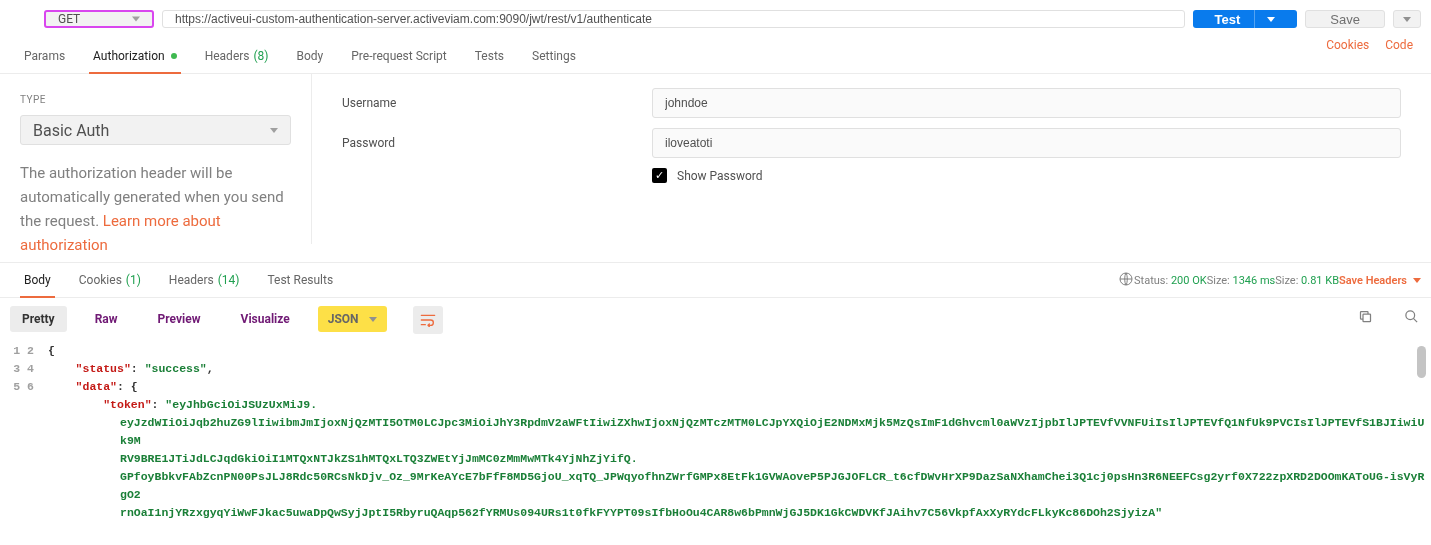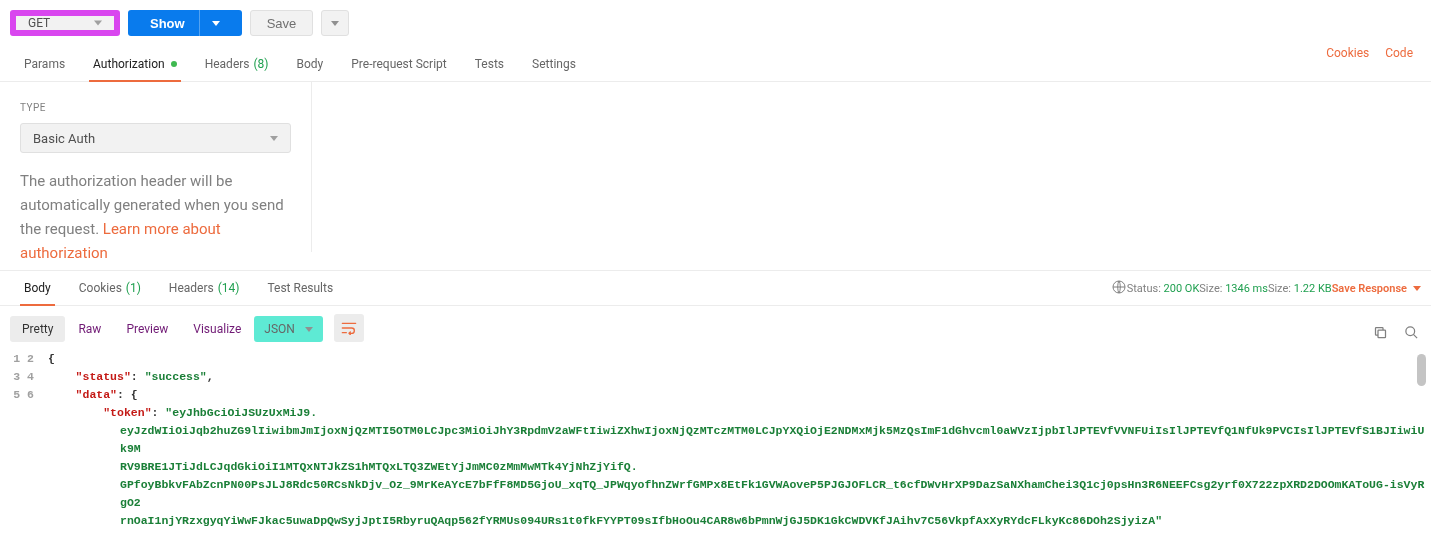--- a/index.html
+++ b/index.html
@@ -16,28 +16,29 @@
 
 .request-bar {
   display: flex;
   padding: 10px;
   gap: 8px;
   align-items: stretch;
 }
 .method-select {
   width: 110px;
   background: #f2f2f2;
-  border: 6px solid #d946ef;
+  border: 2px solid #d946ef;
   border-radius: 3px;
   display: flex;
   align-items: center;
   padding: 0 12px;
   color: #505050;
   font-size: 12px;
   position: relative;
+  margin-left: 34px;
 }
 .method-select::after {
   content: "";
   position: absolute;
   right: 12px;
   top: 50%;
   width: 0; height: 0;
   border-left: 4px solid transparent;
   border-right: 4px solid transparent;
   border-top: 5px solid #a0a0a0;
@@ -75,21 +76,21 @@
   content: "";
   width: 0; height: 0;
   border-left: 4px solid transparent;
   border-right: 4px solid transparent;
   border-top: 5px solid #fff;
 }
 .save-btn {
   background: #f2f2f2;
   border: 1px solid #e0e0e0;
   border-radius: 3px;
-  padding: 0 16px;
+  padding: 0 24px;
   color: #707070;
   font-size: 13px;
   display: flex;
   align-items: center;
   cursor: pointer;
 }
 .save-dd {
   background: #f2f2f2;
   border: 1px solid #e0e0e0;
   border-radius: 3px;
@@ -157,21 +158,21 @@
 }
 .auth-type-select {
   background: #f2f2f2;
   border: 1px solid #e0e0e0;
   border-radius: 3px;
   height: 30px;
   display: flex;
   align-items: center;
   padding: 0 12px;
   color: #505050;
-  font-size: 13px;
+  font-size: 16px;
   position: relative;
   margin-bottom: 16px;
 }
 .auth-type-select::after {
   content: "";
   position: absolute;
   right: 12px;
   width: 0; height: 0;
   border-left: 4px solid transparent;
   border-right: 4px solid transparent;
@@ -256,34 +257,35 @@
   content: "";
   width: 0; height: 0;
   border-left: 4px solid transparent;
   border-right: 4px solid transparent;
   border-top: 5px solid #ed6b3e;
 }
 
 
 .viewbar {
   display: flex;
-  align-items: flex-end;
+  align-items: flex-start;
   padding: 8px 10px;
-  gap: 1px;
+  gap: 16px;
+  font-weight: bold;
 }
 .view-btn {
   padding: 6px 12px;
   color: #701a75;
   border-radius: 3px;
   cursor: pointer;
   font-size: 12px;
 }
 .view-btn.active { background: #ececec; color: #333; }
 .view-select {
-  background: #5eead4;
+  background: #fde047;
   border-radius: 3px;
   padding: 6px 10px;
   color: #666;
   font-size: 12px;
   display: flex;
   align-items: center;
   position: relative;
 }
 .view-select::after {
   content: "";
@@ -345,22 +347,23 @@
   border-radius: 5px;
 }
 </style>
 </head>
 <body>
 
 <div class="request-bar">
   <div class="method-select">
     <span>GET</span>
   </div>
+  <input class="url-input" type="text" value="https://activeui-custom-authentication-server.activeviam.com:9090/jwt/rest/v1/authenticate" style="">
   <button class="send-btn">
-    <span>Show</span>
+    <span>Test</span>
     <span class="chev"></span>
   </button>
   <button class="save-btn">
     <span>Save</span>
   </button>
   <div class="save-dd"></div>
 </div>
 
 <div class="tabs-row">
   <div class="tab">
@@ -392,20 +395,34 @@
 </div>
 
 <div class="auth-area">
   <div class="auth-left">
     <div class="label">TYPE</div>
     <div class="auth-type-select">
       <span>Basic Auth</span>
     </div>
     <div class="helper-text">
       <span>The authorization header will be automatically generated when you send the request. </span><a>Learn more about authorization</a>
+    </div>
+  </div>
+  <div class="auth-right">
+    <div class="field-row">
+      <label>Username</label>
+      <input type="text" value="johndoe" style="">
+    </div>
+    <div class="field-row">
+      <label>Password</label>
+      <input type="text" value="iloveatoti" style="">
+    </div>
+    <div class="checkbox-row">
+      <div class="checkbox">✓</div>
+      <span>Show Password</span>
     </div>
   </div>
 </div>
 
 <div class="resp-tabs-row">
   <div class="tab active">
       <span>Body</span>
     </div>
   <div class="tab">
     <span>Cookies</span>
@@ -421,22 +438,22 @@
 
   <div class="resp-stats">
     <span class="globe-icon">
       <svg viewBox="0 0 24 24" fill="none" stroke-width="1.5">
           <circle cx="12" cy="12" r="9"></circle>
           <path d="M3 12h18M12 3c2.5 3 2.5 15 0 18M12 3c-2.5 3-2.5 15 0 18"></path>
         </svg>
     </span>
     <span><span>Status:</span> <span class="val">200 OK</span></span>
     <span><span>Size:</span> <span class="val">1346 ms</span></span>
-    <span><span>Size:</span> <span class="val">1.22 KB</span></span>
-    <span class="save-resp">Save Response</span>
+    <span><span>Size:</span> <span class="val">0.81 KB</span></span>
+    <span class="save-resp">Save Headers</span>
   </div>
 </div>
 
 <div class="viewbar">
   <div class="view-btn active">Pretty</div>
   <div class="view-btn">Raw</div>
   <div class="view-btn">Preview</div>
   <div class="view-btn">Visualize</div>
   <div class="view-select">
       <span>JSON</span>

